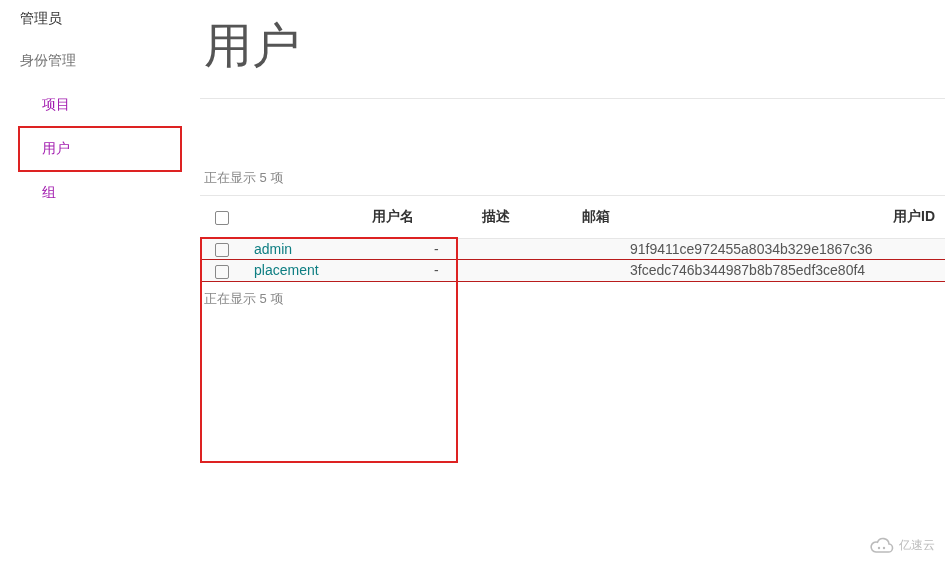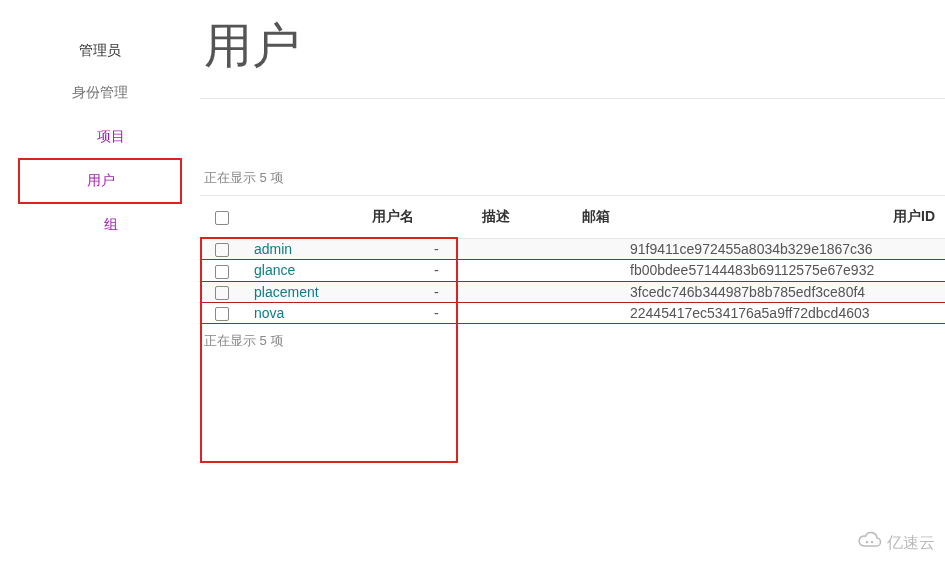--- a/index.html
+++ b/index.html
@@ -9,23 +9,22 @@
       color: #333;
       background: #fff;
       width: 945px;
       height: 566px;
       overflow: hidden;
       position: relative;
     }
     .layout { display: flex; height: 100%; }
     .sidebar {
       width: 200px;
-      padding-top: 32px;
+      padding-top: 0;
       flex-shrink: 0;
-      text-align: center;
     }
     .side-top {
       padding: 10px 20px 14px 20px;
       font-size: 14px;
       color: #333;
     }
     .side-section {
       padding: 10px 20px 14px 20px;
       font-size: 14px;
       color: #737373;
@@ -104,25 +103,25 @@
       pointer-events: none;
     }
     .footer-count {
       font-size: 13px;
       color: #888;
       padding: 8px 0 0 4px;
     }
     .watermark {
       position: absolute;
       right: 10px;
-      bottom: 12px;
+      bottom: 6px;
       color: #bbb;
-      font-size: 16px;
+      font-size: 12px;
       display: flex;
-      align-items: flex-end;
+      align-items: flex-start;
       gap: 4px;
     }
     .watermark .cloud {
       display: inline-block;
       font-size: 20px;
     }
   </style>
 </head>
 <body>
 
@@ -153,40 +152,26 @@
           </tr>
         </thead>
         <tbody>
           <tr class="row-striped">
             <td class="chk"><span class="chkbox"></span></td>
             <td><a class="link" href="#">admin</a></td>
             <td>-</td>
             <td></td>
             <td>91f9411ce972455a8034b329e1867c36</td>
           </tr>
-          <tr>
-            <td class="chk"><span class="chkbox"></span></td>
-            <td><a class="link" href="#">glance</a></td>
-            <td>-</td>
-            <td></td>
-            <td>fb00bdee57144483b69112575e67e932</td>
-          </tr>
           <tr class="row-striped">
             <td class="chk"><span class="chkbox"></span></td>
             <td><a class="link" href="#">placement</a></td>
             <td>-</td>
             <td></td>
             <td>3fcedc746b344987b8b785edf3ce80f4</td>
-          </tr>
-          <tr>
-            <td class="chk"><span class="chkbox"></span></td>
-            <td><a class="link" href="#">nova</a></td>
-            <td>-</td>
-            <td></td>
-            <td>22445417ec534176a5a9ff72dbcd4603</td>
           </tr>
         </tbody>
       </table>
 
       <div class="highlight-name-col" style="left:0px; top:42px; width:258px; height:226px;"></div>
     </div>
 
     <div class="footer-count">正在显示 5 项</div>
   </main>
 </div>

